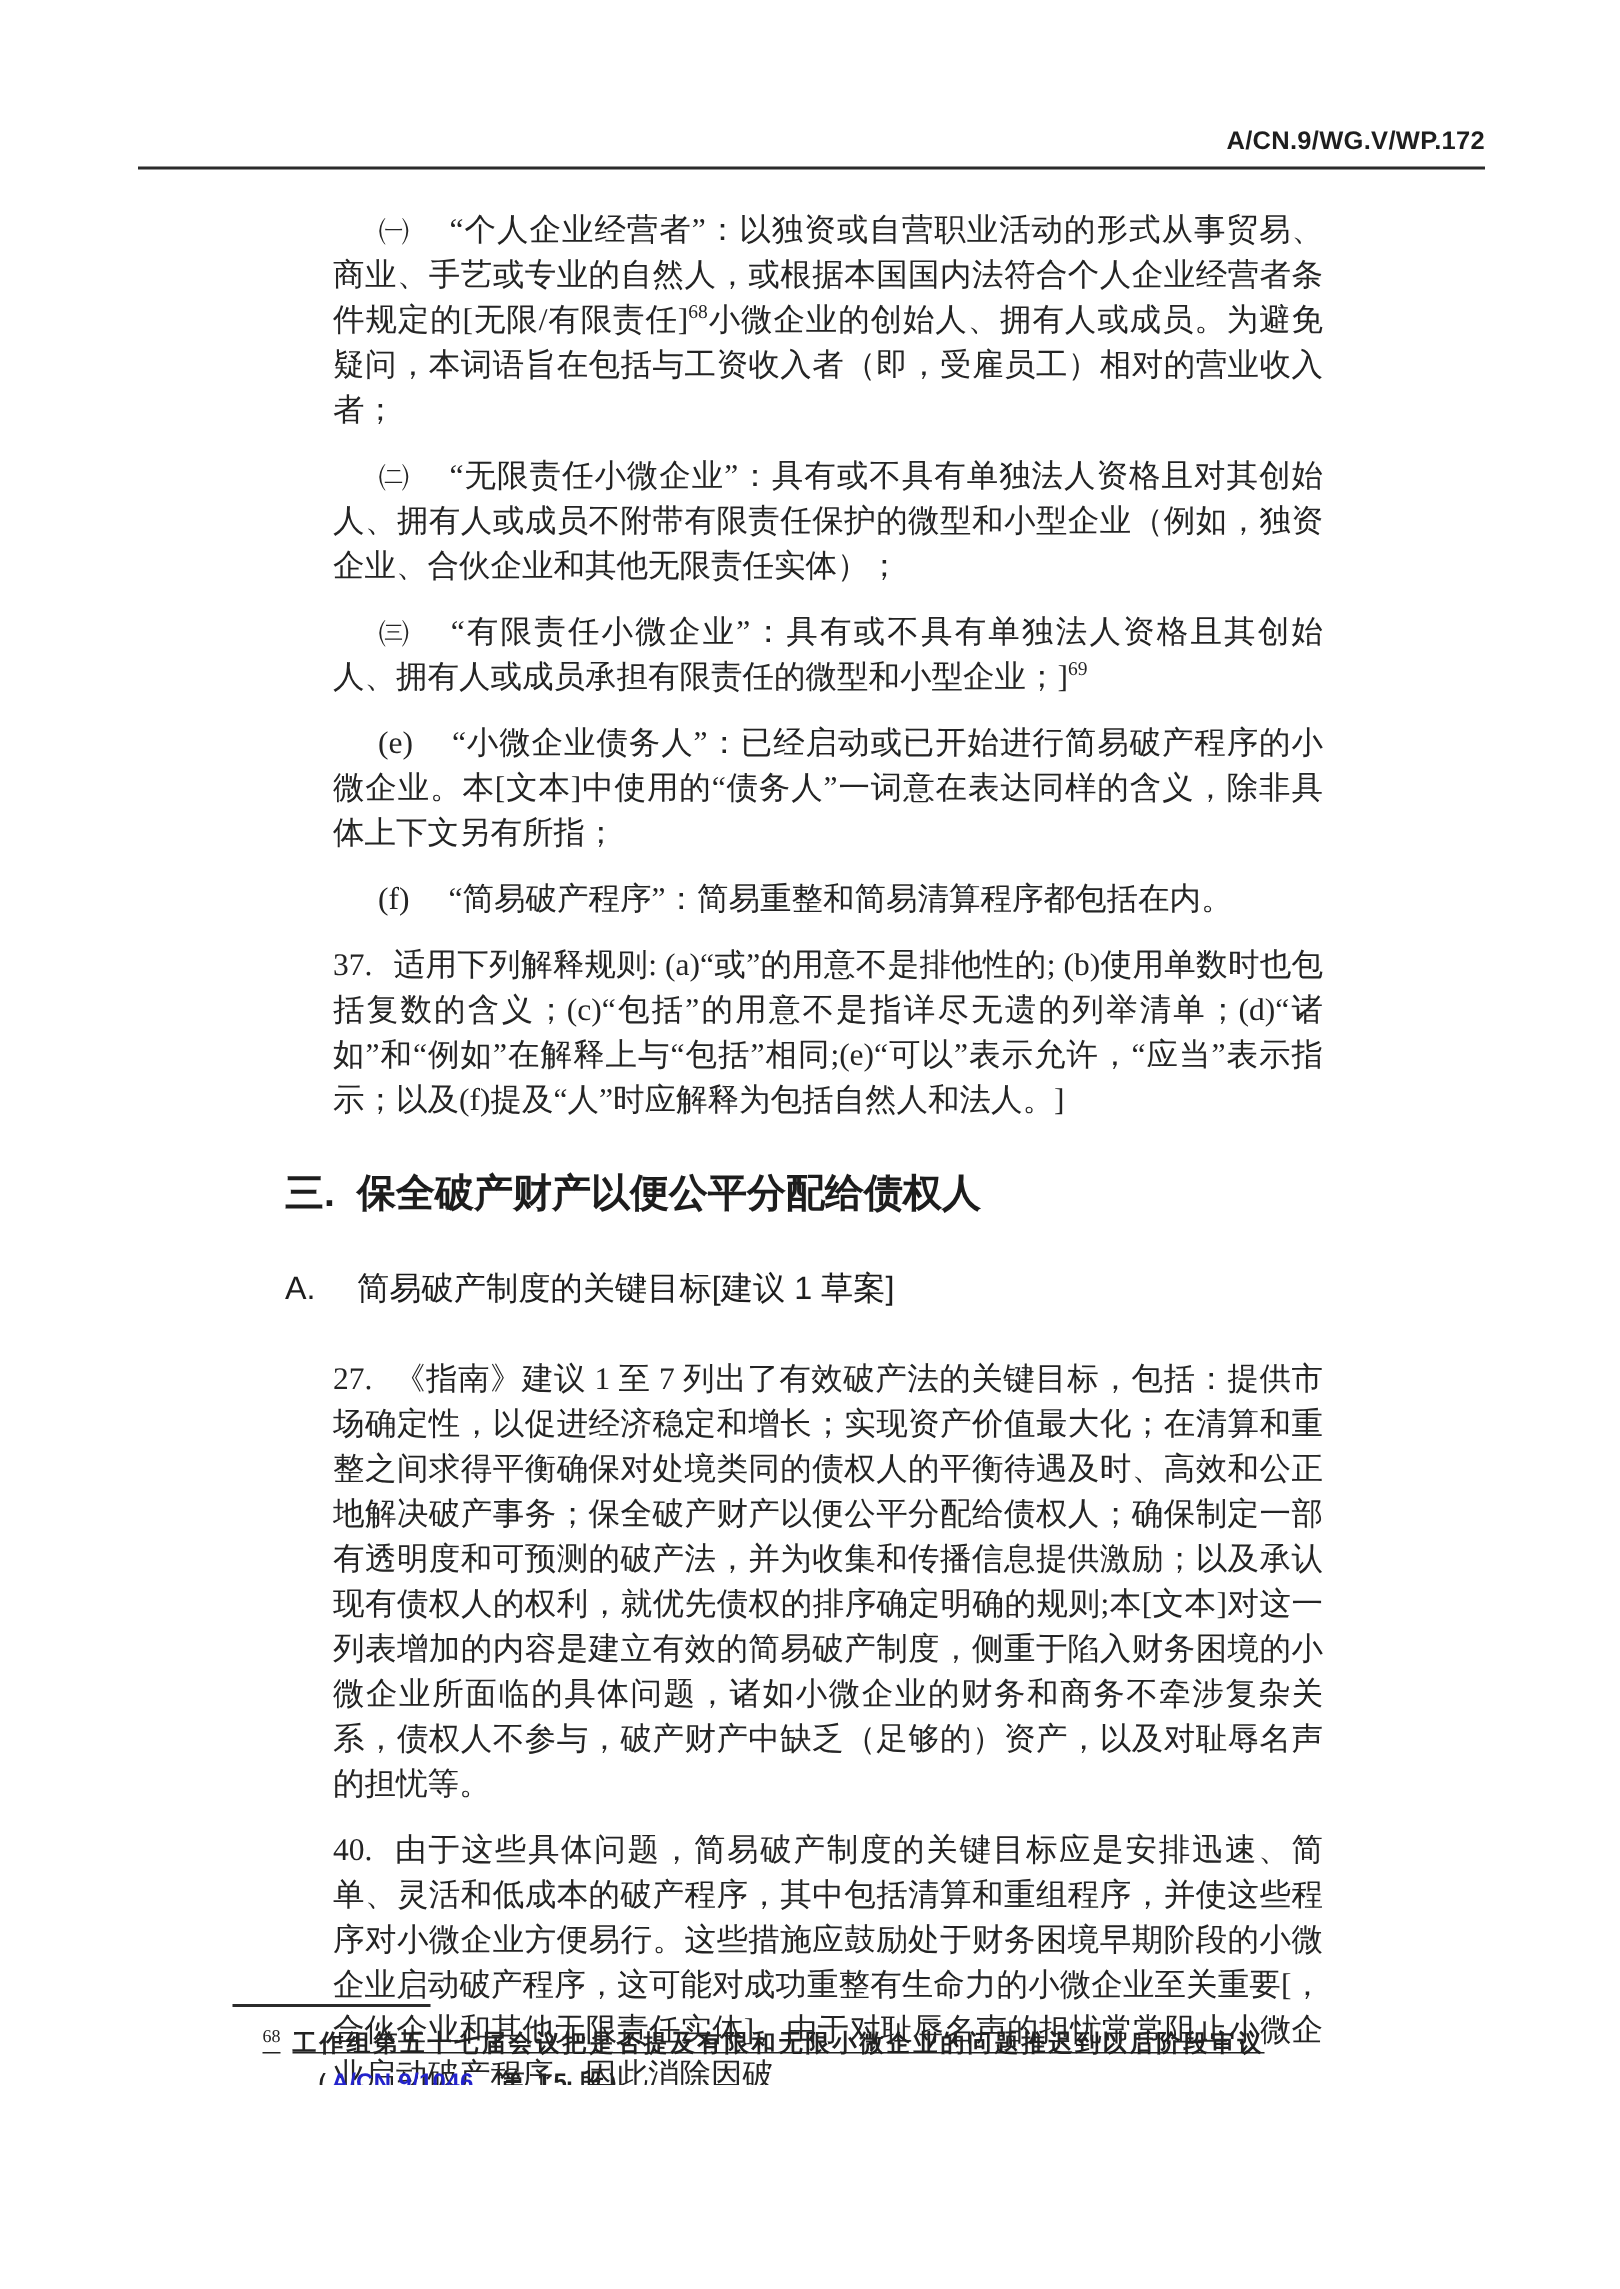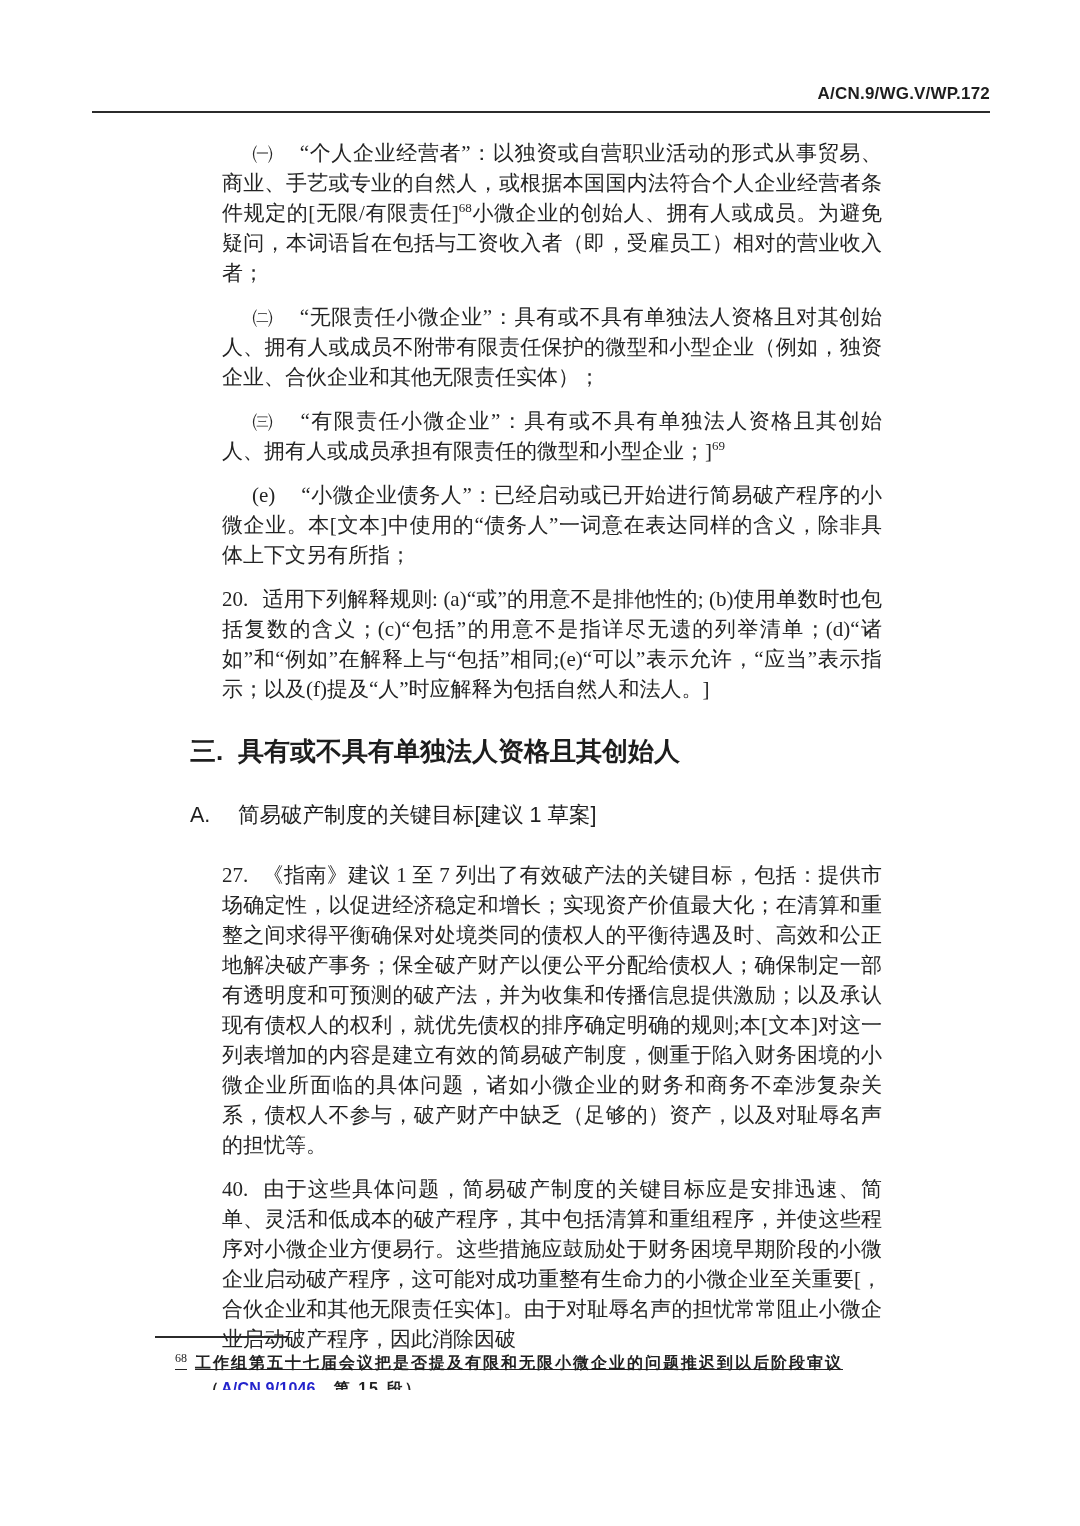--- a/index.html
+++ b/index.html
@@ -154,24 +154,25 @@
   <div class="content">
 
     <p class="body sub"><span class="marker">㈠</span><span>“个人企业经营者”：以独资或自营职业活动的形式从事贸易、商业、手艺或专业的自然人，或根据本国国内法符合个人企业经营者条件规定的[无限/有限责任]</span><sup class="fn-ref">68</sup><span>小微企业的创始人、拥有人或成员。为避免疑问，本词语旨在包括与工资收入者（即，受雇员工）相对的营业收入者；</span></p>
 
     <p class="body sub"><span class="marker">㈡</span><span>“无限责任小微企业”：具有或不具有单独法人资格且对其创始人、拥有人或成员不附带有限责任保护的微型和小型企业（例如，独资企业、合伙企业和其他无限责任实体）；</span></p>
 
     <p class="body sub"><span class="marker">㈢</span><span>“有限责任小微企业”：具有或不具有单独法人资格且其创始人、拥有人或成员承担有限责任的微型和小型企业；]</span><sup class="fn-ref">69</sup></p>
 
     <p class="body sub"><span class="marker">(e)</span><span>“小微企业债务人”：已经启动或已开始进行简易破产程序的小微企业。本[文本]中使用的“债务人”一词意在表达同样的含义，除非具体上下文另有所指；</span></p>
 
+    <p class="body sub"><span class="marker">(f)</span><span>“简易破产程序”：简易重整和简易清算程序都包括在内。</span></p>
 
-    <p class="body"><span class="num">20.</span><span>适用下列解释规则: (a)“或”的用意不是排他性的; (b)使用单数时也包括复数的含义；(c)“包括”的用意不是指详尽无遗的列举清单；(d)“诸如”和“例如”在解释上与“包括”相同;(e)“可以”表示允许，“应当”表示指示；以及(f)提及“人”时应解释为包括自然人和法人。]</span></p>
+    <p class="body"><span class="num">37.</span><span>适用下列解释规则: (a)“或”的用意不是排他性的; (b)使用单数时也包括复数的含义；(c)“包括”的用意不是指详尽无遗的列举清单；(d)“诸如”和“例如”在解释上与“包括”相同;(e)“可以”表示允许，“应当”表示指示；以及(f)提及“人”时应解释为包括自然人和法人。]</span></p>
 
-    <h2 class="section-heading"><span class="h-num">三.</span><span>具有或不具有单独法人资格且其创始人</span></h2>
+    <h2 class="section-heading"><span class="h-num">三.</span><span>保全破产财产以便公平分配给债权人</span></h2>
 
     <h3 class="subsection-heading"><span class="h-num">A.</span><span>简易破产制度的关键目标[建议 1 草案]</span></h3>
 
     <p class="body"><span class="num">27.</span><span>《指南》建议 1 至 7 列出了有效破产法的关键目标，包括：提供市场确定性，以促进经济稳定和增长；实现资产价值最大化；在清算和重整之间求得平衡确保对处境类同的债权人的平衡待遇及时、高效和公正地解决破产事务；保全破产财产以便公平分配给债权人；确保制定一部有透明度和可预测的破产法，并为收集和传播信息提供激励；以及承认现有债权人的权利，就优先债权的排序确定明确的规则;本[文本]对这一列表增加的内容是建立有效的简易破产制度，侧重于陷入财务困境的小微企业所面临的具体问题，诸如小微企业的财务和商务不牵涉复杂关系，债权人不参与，破产财产中缺乏（足够的）资产，以及对耻辱名声的担忧等。</span></p>
 
     <p class="body"><span class="num">40.</span><span>由于这些具体问题，简易破产制度的关键目标应是安排迅速、简单、灵活和低成本的破产程序，其中包括清算和重组程序，并使这些程序对小微企业方便易行。这些措施应鼓励处于财务困境早期阶段的小微企业启动破产程序，这可能对成功重整有生命力的小微企业至关重要[，合伙企业和其他无限责任实体]。由于对耻辱名声的担忧常常阻止小微企业启动破产程序，因此消除因破</span></p>
 
   </div>
 
   <div class="footnotes">

